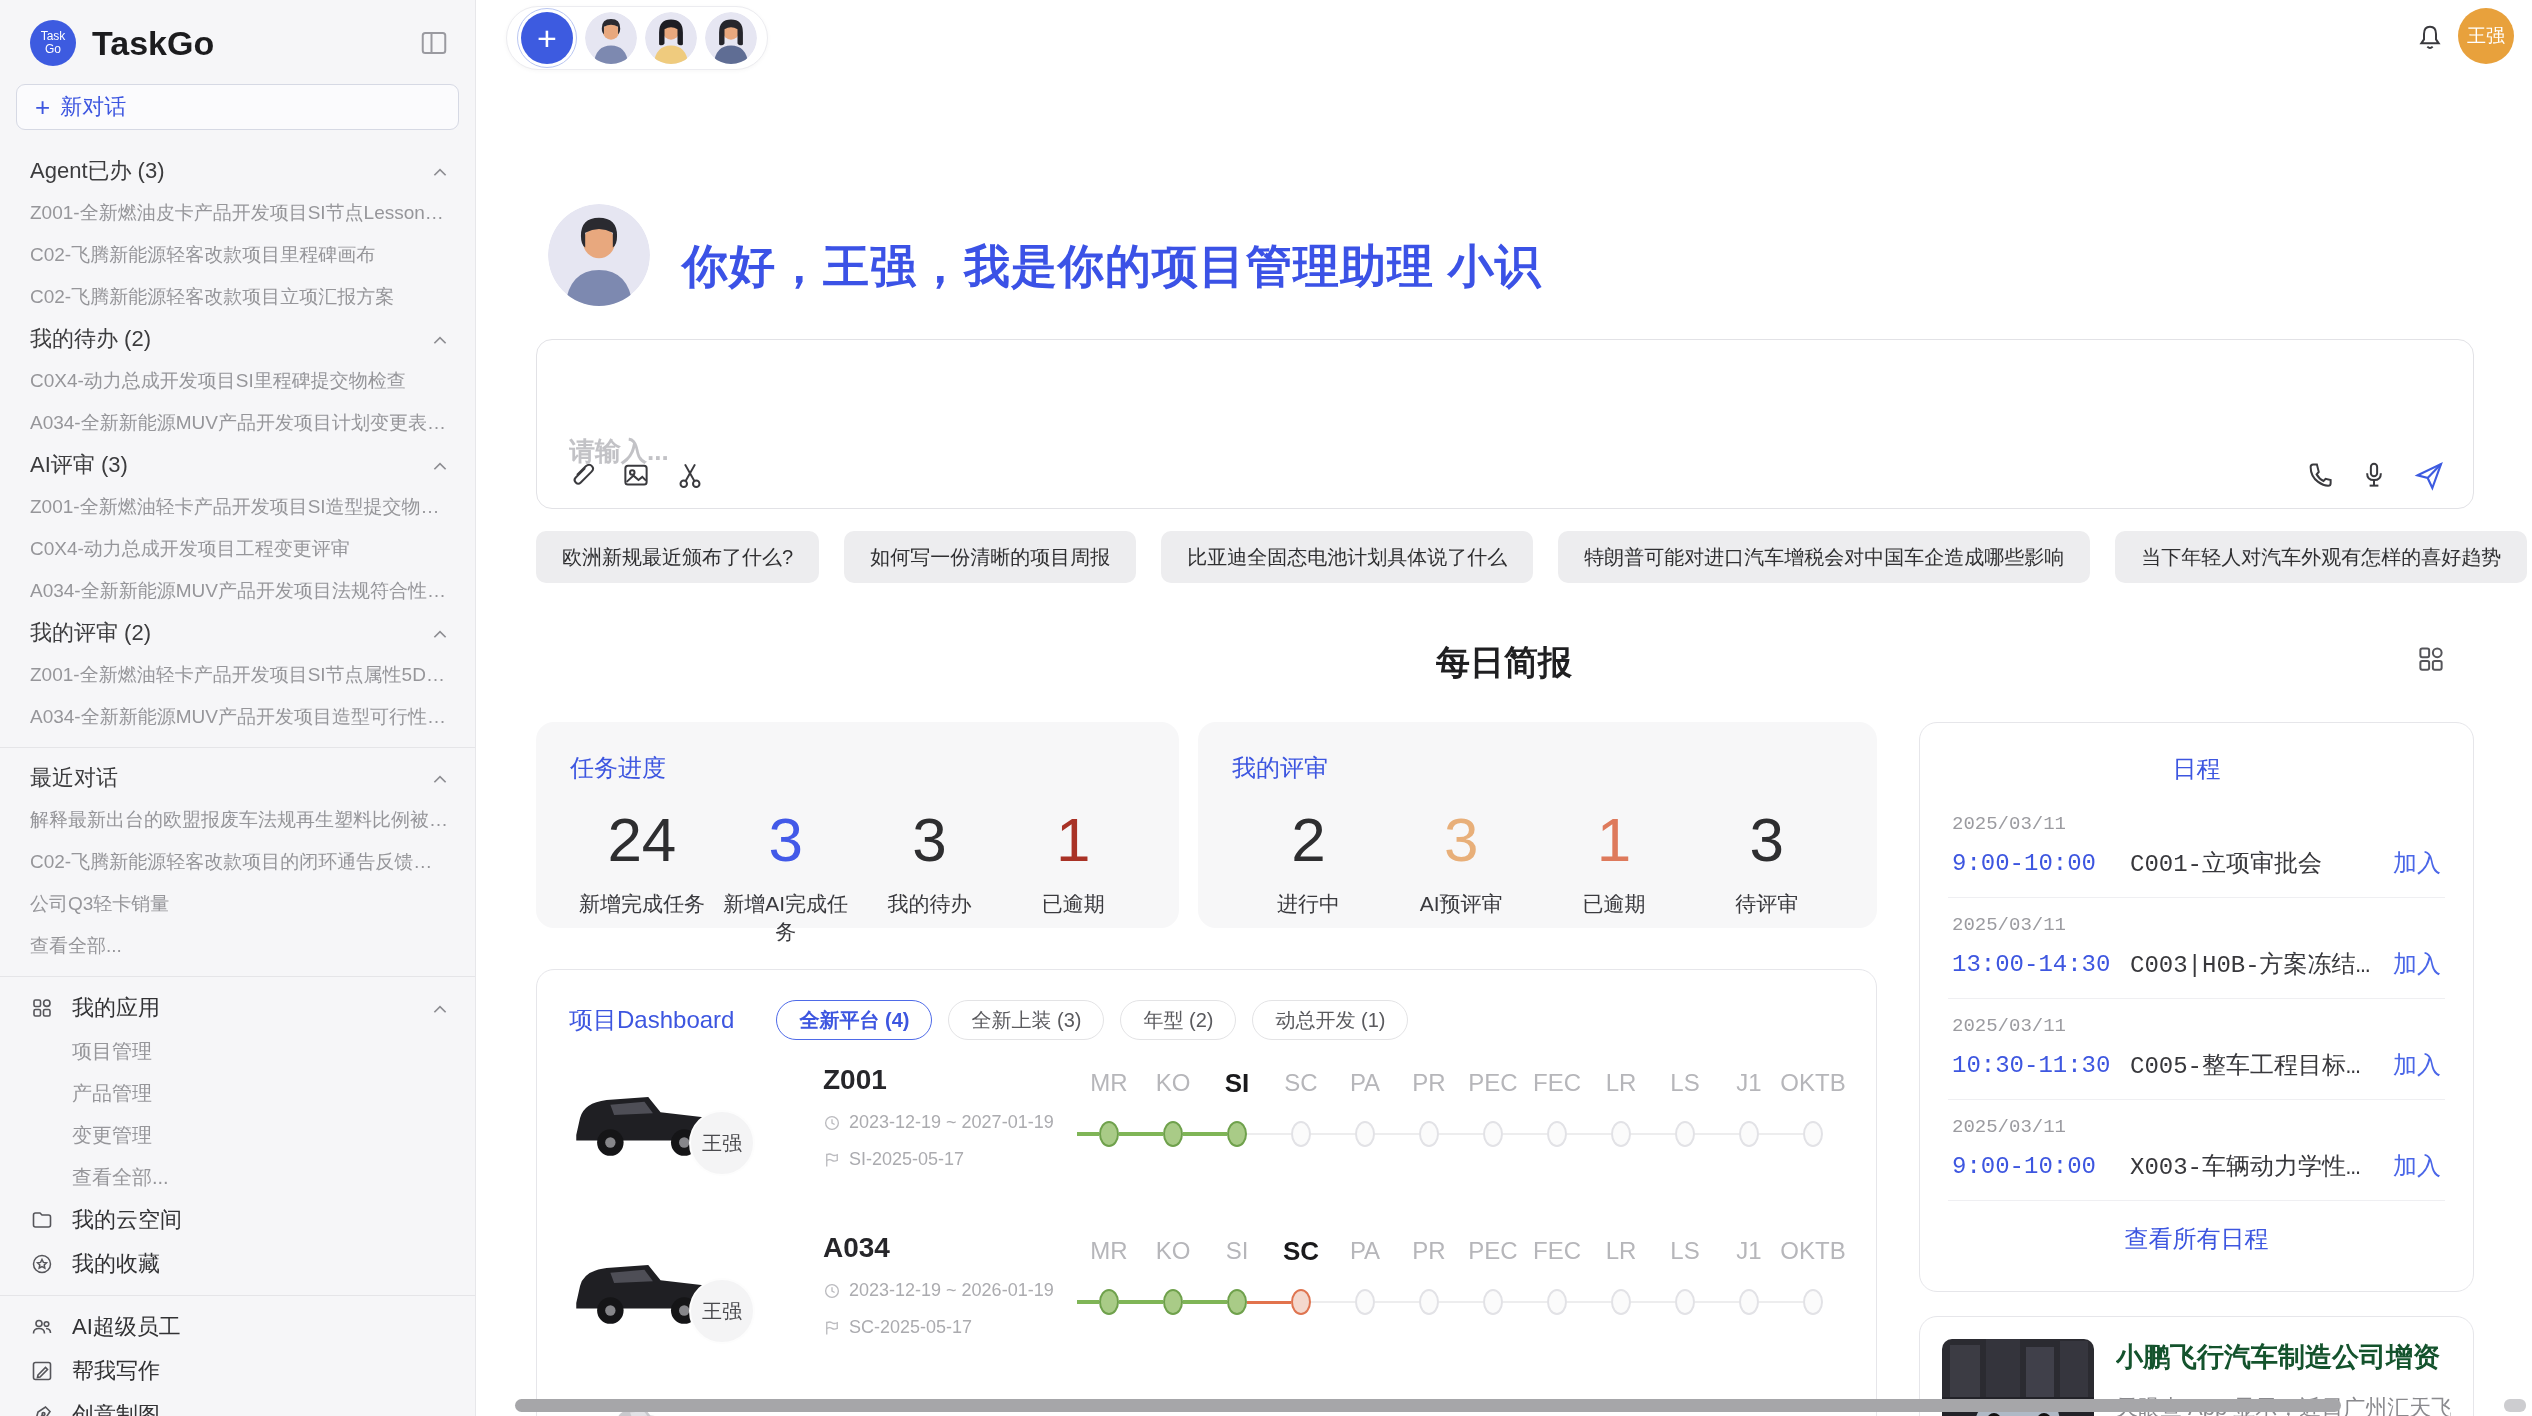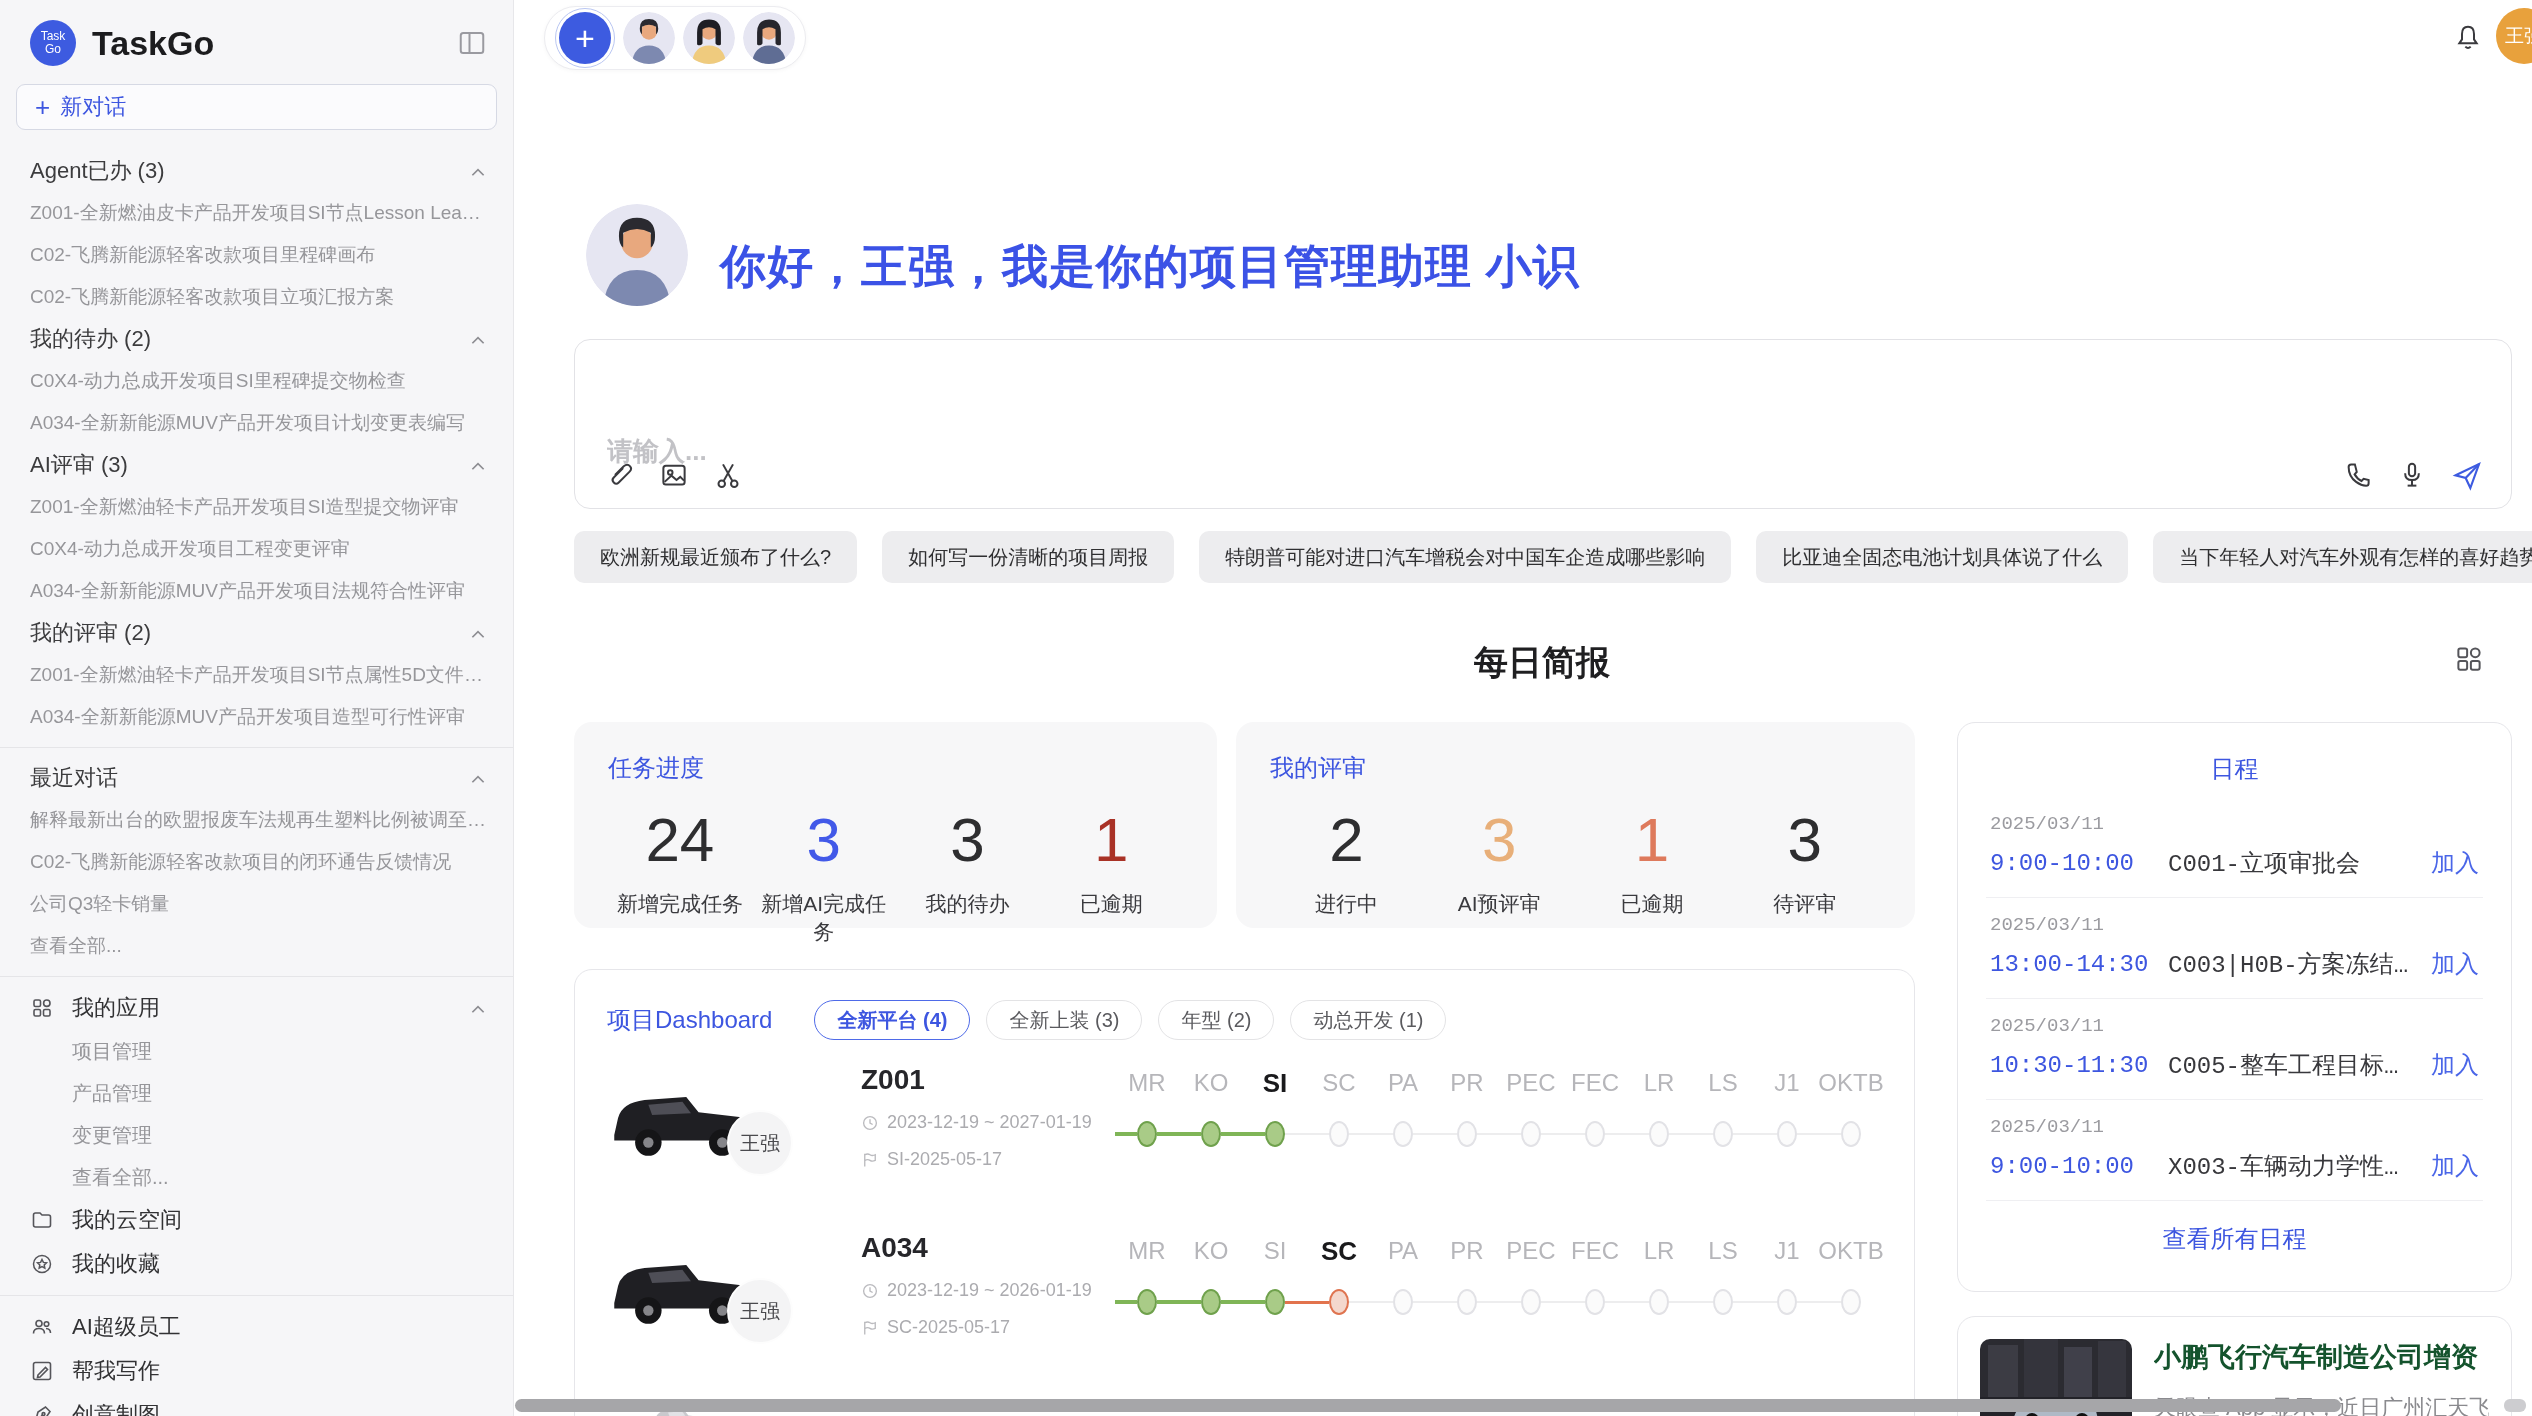--- a/index.html
+++ b/index.html
@@ -1,20 +1,20 @@
 <!DOCTYPE html>
 <html><head>
 <meta charset="utf-8">
 <style>
   * { margin:0; padding:0; box-sizing:border-box; }
   html,body { width:2532px; height:1416px; overflow:hidden; font-family:"Liberation Sans","DejaVu Sans",sans-serif; background:#fff; }
   .page { position:relative; width:2532px; height:1416px; display:flex; }
 
   
-  .sidebar { width:514px; height:1416px; background:#F6F6F8; border-right:1px solid #E7E7EA; padding:14px 0 0 0; flex-shrink:0; overflow:hidden; }
+  .sidebar { width:476px; height:1416px; background:#F6F6F8; border-right:1px solid #E7E7EA; padding:14px 0 0 0; flex-shrink:0; overflow:hidden; }
   .sb-head { display:flex; align-items:center; height:58px; padding:0 26px 0 30px; }
   .logo-circle { width:46px; height:46px; border-radius:50%; background:#3D5BE0; color:#fff; display:flex; flex-direction:column; align-items:center; justify-content:center; font-size:12px; line-height:13px; font-weight:500; flex-shrink:0; }
   .app-title { font-size:34px; font-weight:700; color:#1C1C1E; margin-left:16px; flex:1; }
   .panel-icon { width:30px; height:30px; color:#9A9AA0; cursor:pointer; }
   .new-chat { margin:12px 16px 0 16px; height:46px; background:#FBFBFD; border:1px solid #D6D9E4; border-radius:9px; display:flex; align-items:center; padding:0 18px; color:#3D56E0; font-size:22px; cursor:pointer; }
   .new-chat .plus-glyph { font-size:26px; margin-right:10px; font-weight:400; }
   .sb-sections { margin-top:20px; }
   .sb-sec-header { display:flex; align-items:center; height:42px; padding:0 26px 0 30px; font-size:22px; color:#3C3C3E; }
   .sb-sec-label { flex:1; }
   .sb-chev { width:18px; height:18px; color:#8D8D92; }
@@ -328,22 +328,22 @@
         <span class="in-ic send"><svg viewBox="0 0 24 24" width="32" height="32" fill="none" stroke="currentColor" stroke-width="1.6">
               <path d="M3.5 11.5 L21 3 L14.5 21 L11 13.5 Z"></path>
               <line x1="21" y1="3" x2="11" y2="13.5"></line>
             </svg></span>
       </div>
     </div>
 
     <div class="chips" id="chips">
         <div class="chip">欧洲新规最近颁布了什么?</div>
         <div class="chip">如何写一份清晰的项目周报</div>
+        <div class="chip">比亚迪全固态电池计划具体说了什么</div>
         <div class="chip">特朗普可能对进口汽车增税会对中国车企造成哪些影响</div>
-        <div class="chip">比亚迪全固态电池计划具体说了什么</div>
         <div class="chip">当下年轻人对汽车外观有怎样的喜好趋势</div>
       </div>
 
     <div class="briefing-title">每日简报</div>
     <span class="briefing-grid-icon">
       <svg viewBox="0 0 24 24" width="30" height="30" fill="none" stroke="currentColor" stroke-width="1.6">
           <rect x="3.5" y="3.5" width="7" height="7" rx="1.5"></rect>
           <circle cx="17" cy="7" r="3.5"></circle>
           <rect x="3.5" y="13.5" width="7" height="7" rx="1.5"></rect>
           <rect x="13.5" y="13.5" width="7" height="7" rx="1.5"></rect>

